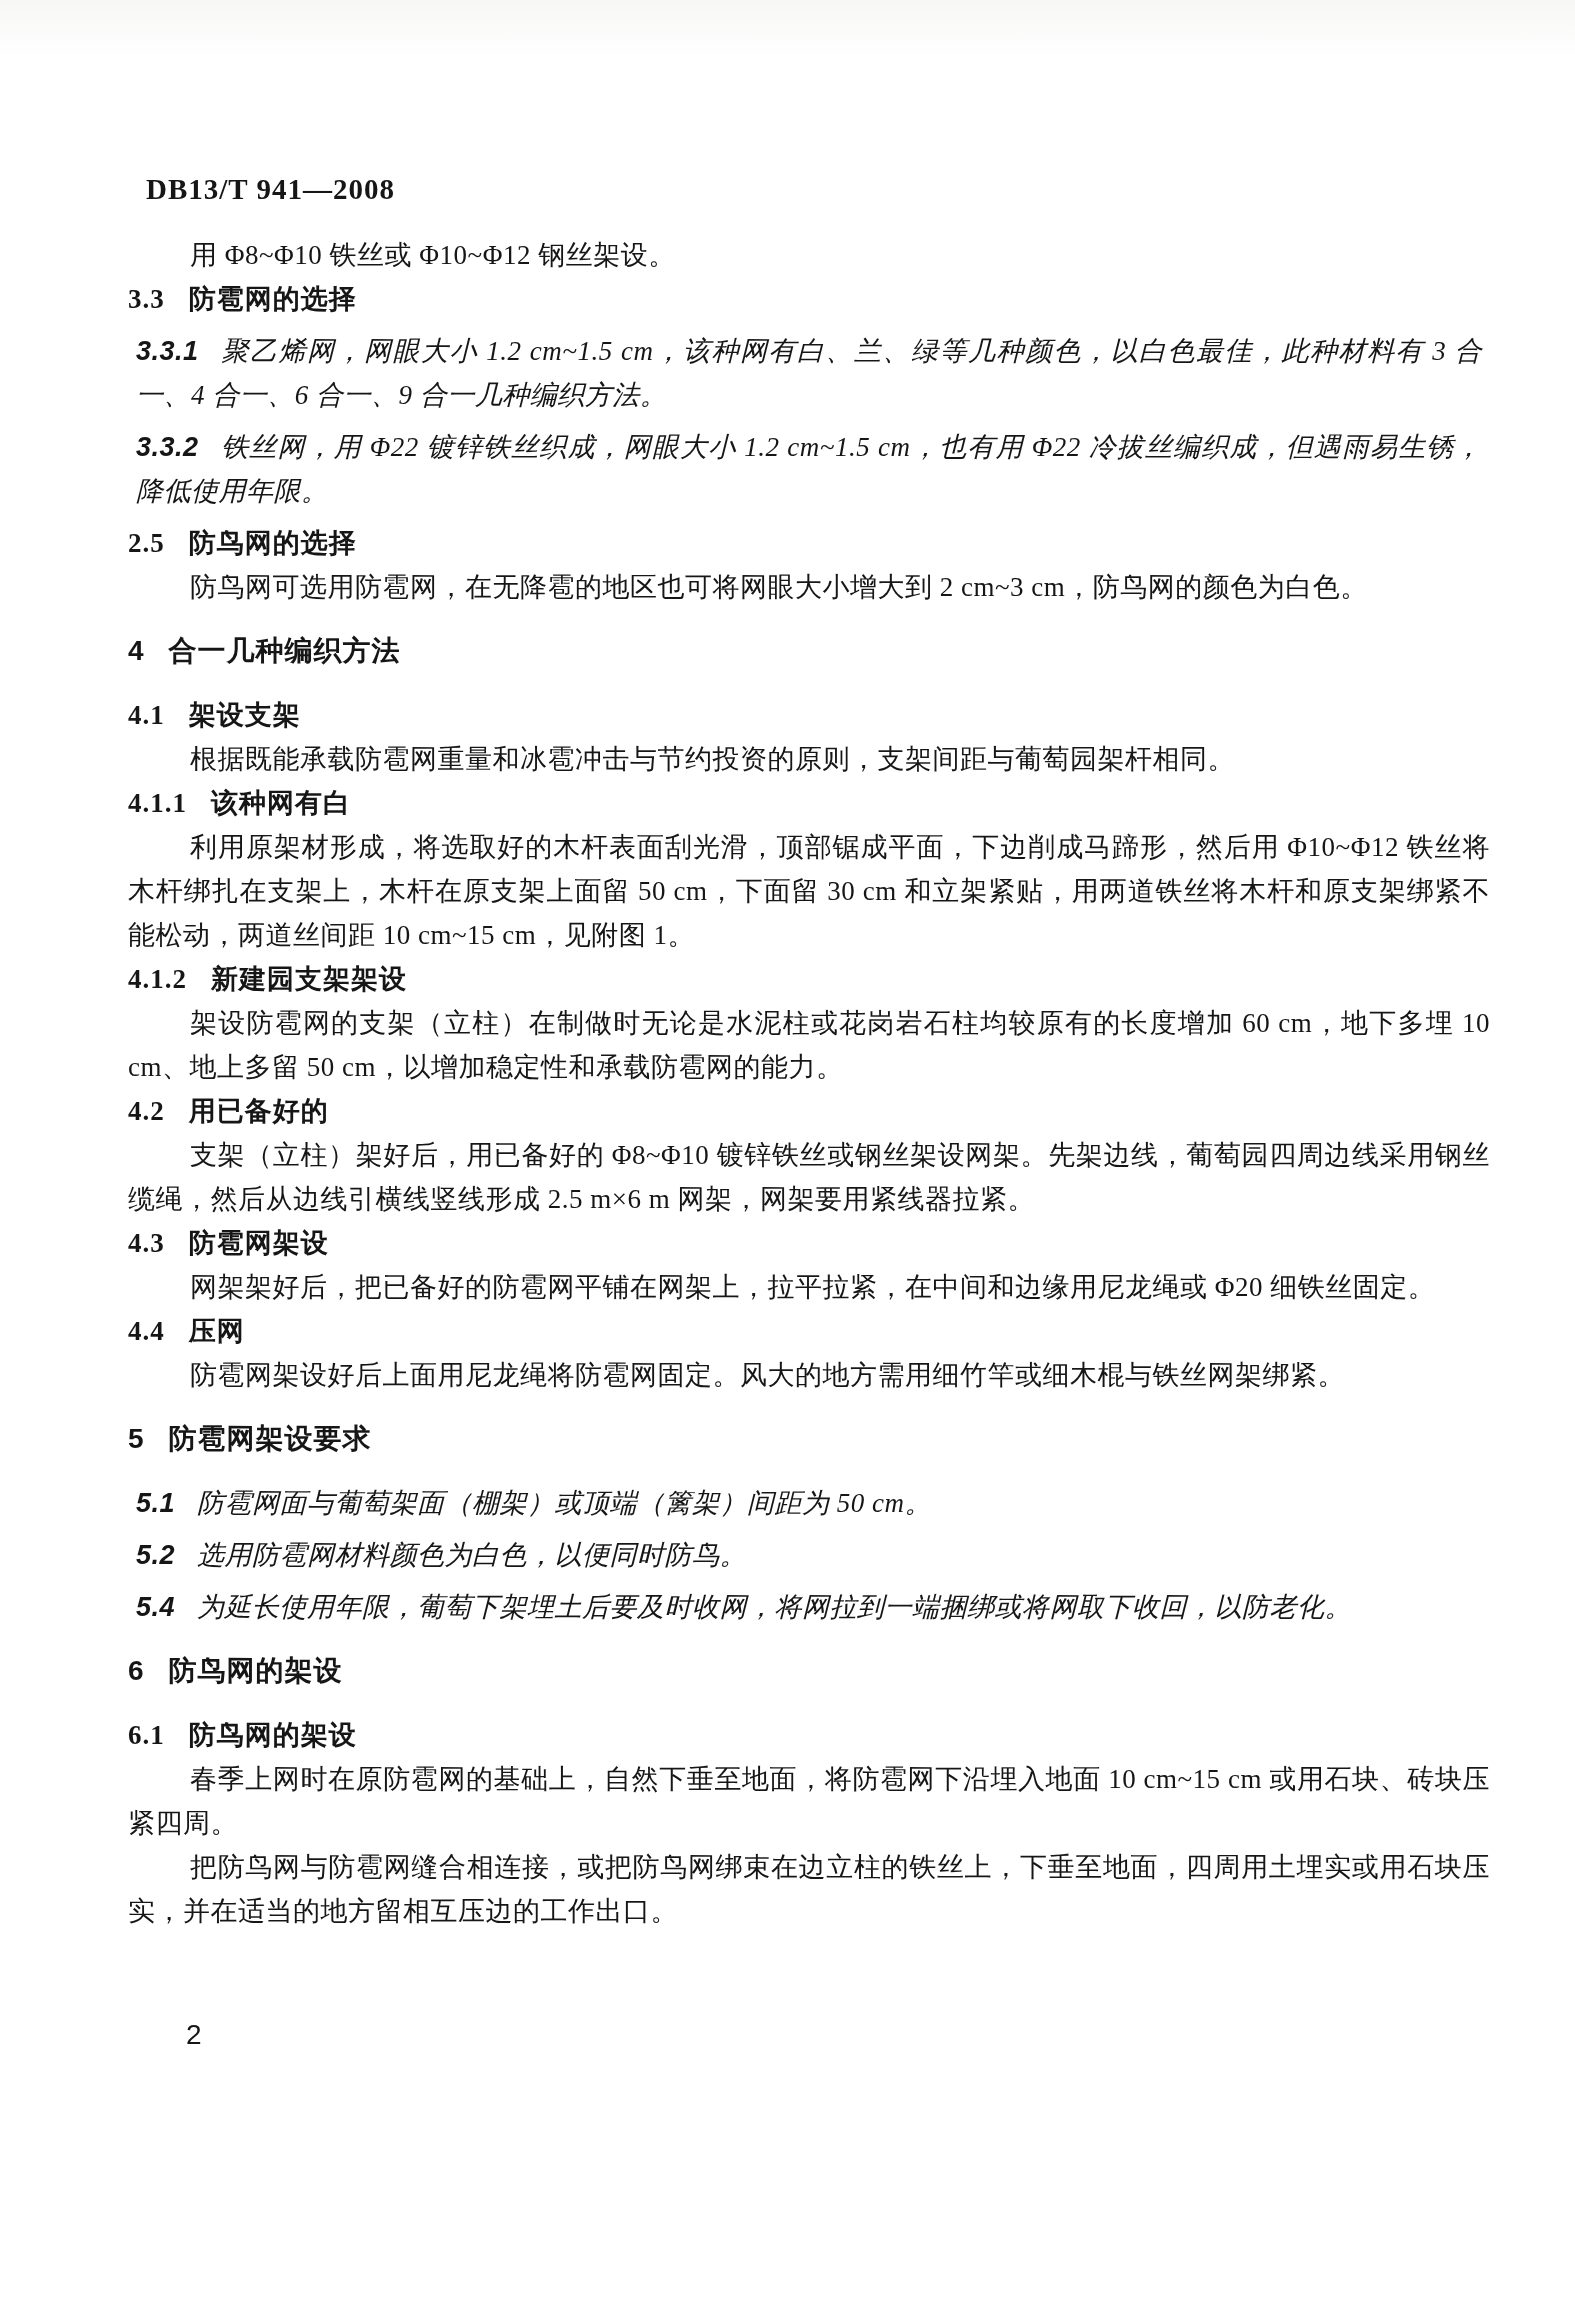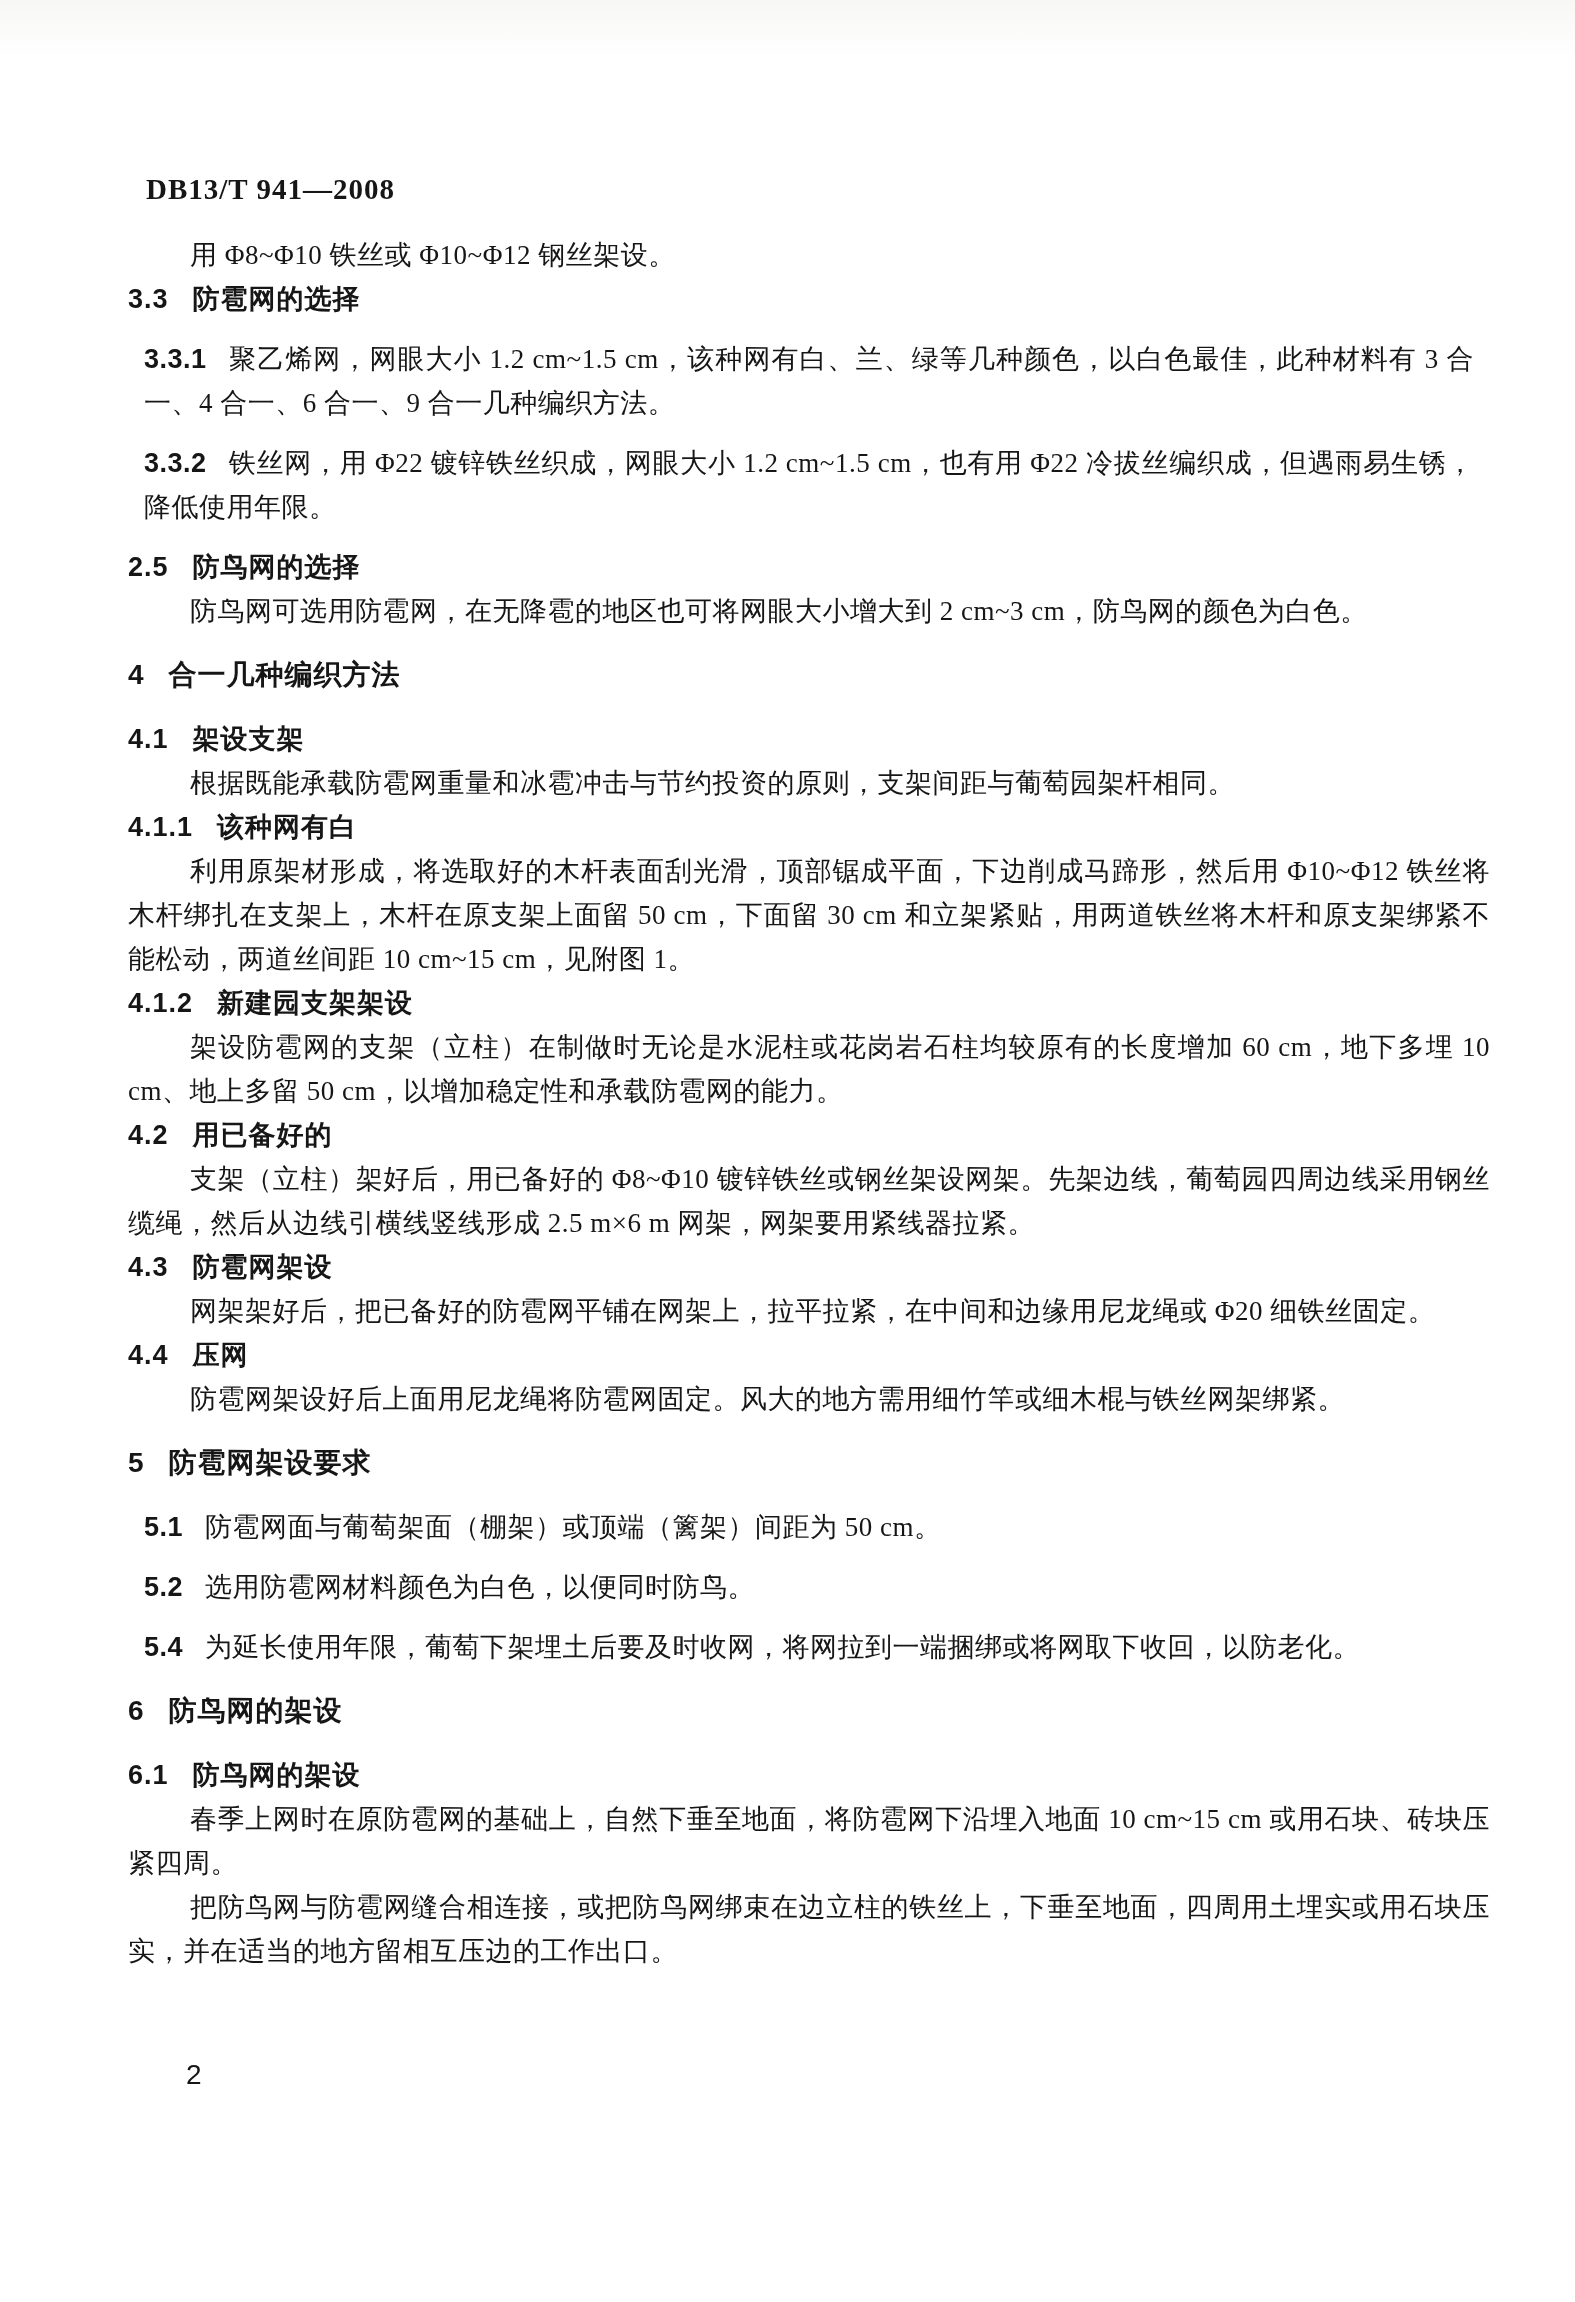--- a/index.html
+++ b/index.html
@@ -31,34 +31,35 @@
     margin-bottom: 22px;
     line-height: 44px;
   }
   .b-h1, .b-h2 {
     font-family: "Liberation Sans", "DejaVu Sans", sans-serif;
     font-weight: 700;
     line-height: 44px;
     letter-spacing: 1px;
   }
   .b-h1 { font-size: 28px; margin-top: 20px; margin-bottom: 20px; }
-  .b-h2 { font-size: 27px; }
+  .b-h2 { font-size: 27px; font-family: Liberation Serif, serif; }
   .b-h1 .num, .b-h2 .num { margin-right: 24px; }
   .b-para {
     text-align: justify;
     text-indent: 62px;
     letter-spacing: 0.5px;
     line-height: 44px;
     margin: 0;
   }
   .b-clause {
     text-align: justify;
     letter-spacing: 0.5px;
     line-height: 44px;
-    margin: 16px;
+    margin: 8px;
+    font-style: italic;
   }
   .b-clause .num {
     font-family: "Liberation Sans", "DejaVu Sans", sans-serif;
     font-weight: 700;
     margin-right: 22px;
   }
   .page-number {
     margin-top: 80px;
     margin-left: 58px;
     font-family: "Liberation Sans", "DejaVu Sans", sans-serif;

